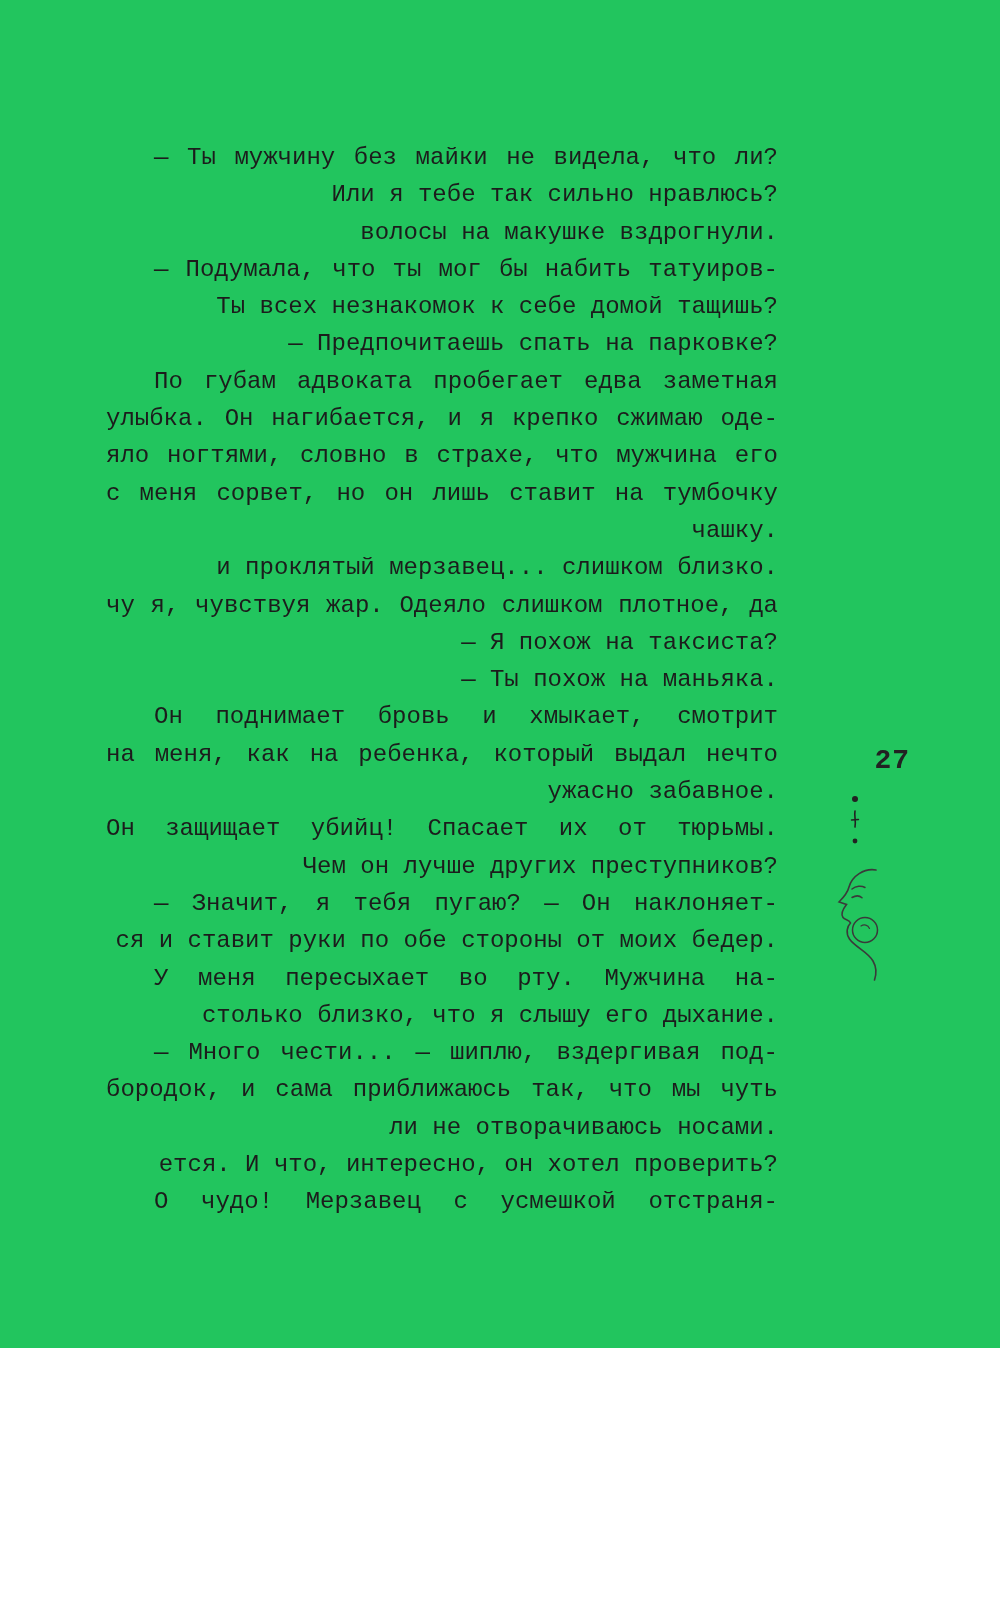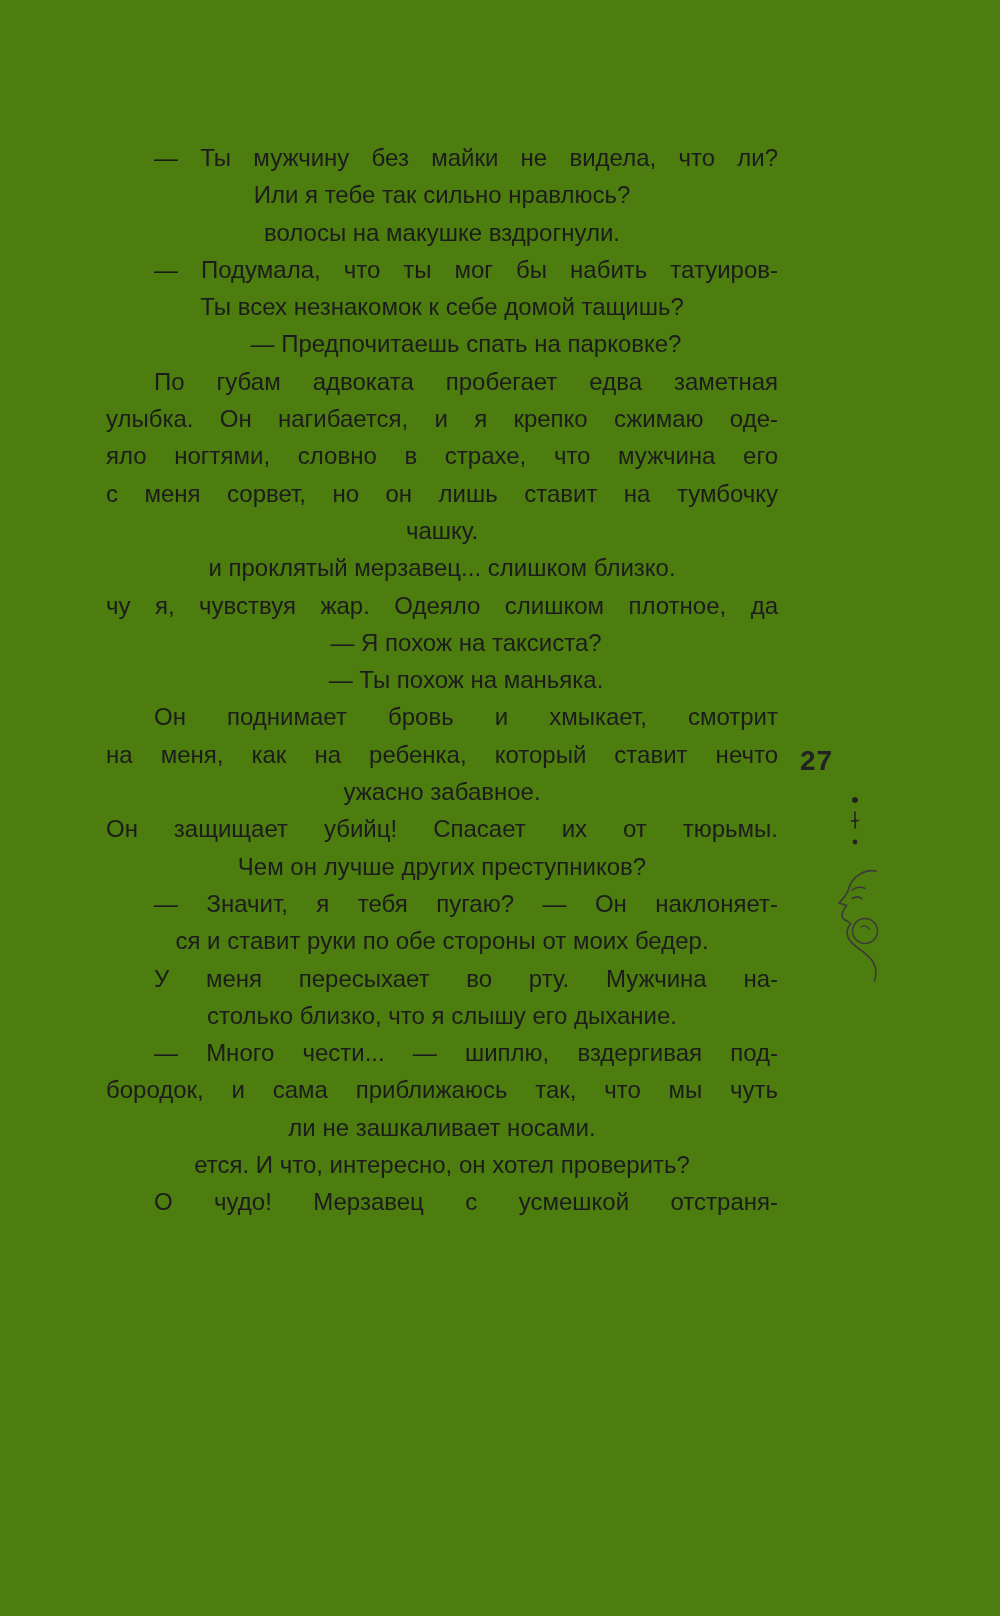--- a/index.html
+++ b/index.html
@@ -3,37 +3,37 @@
 <meta charset="utf-8">
 <style>
   html, body {
     margin: 0;
     padding: 0;
     background: #ffffff;
   }
   .page {
     position: relative;
     width: 1000px;
-    height: 1616px;
-    background: #4d7c0f;
+    height: 1348px;
+    background: #22c55e;
     overflow: hidden;
-    font-family: Liberation Sans, sans-serif;
+    font-family: Liberation Mono, monospace;
     color: #1c1c1c;
   }
   .text-block {
     position: absolute;
     left: 106px;
     top: 139px;
     width: 672px;
     font-size: 24px;
   }
   .line {
     line-height: 37.3px;
     height: 37.3px;
-    text-align: center;
+    text-align: right;
     overflow: visible;
   }
   .line.just {
     text-align: justify;
     text-align-last: justify;
     text-justify: inter-word;
   }
   .line.indent {
     text-indent: 48px;
   }
@@ -42,21 +42,21 @@
     left: 800px;
     top: 745px;
     width: 110px;
     text-align: center;
   }
   .page-number {
     font-size: 28px;
     font-weight: bold;
     color: #222222;
     width: 110px;
-    text-align: left;
+    text-align: right;
     letter-spacing: 1px;
   }
   .ornament {
     margin-top: 18px;
     width: 110px;
     display: flex;
     justify-content: center;
   }
   .face {
     margin-top: 14px;
@@ -80,31 +80,31 @@
       <div class="line indent just">По губам адвоката пробегает едва заметная</div>
       <div class="line just">улыбка. Он нагибается, и я крепко сжимаю оде-</div>
       <div class="line just">яло ногтями, словно в страхе, что мужчина его</div>
       <div class="line just">с меня сорвет, но он лишь ставит на тумбочку</div>
       <div class="line">чашку.</div>
       <div class="line">и проклятый мерзавец... слишком близко.</div>
       <div class="line just">чу я, чувствуя жар. Одеяло слишком плотное, да</div>
       <div class="line indent">— Я похож на таксиста?</div>
       <div class="line indent">— Ты похож на маньяка.</div>
       <div class="line indent just">Он поднимает бровь и хмыкает, смотрит</div>
-      <div class="line just">на меня, как на ребенка, который ставит нечто</div>
+      <div class="line just">на меня, как на ребенка, который выдал нечто</div>
       <div class="line">ужасно забавное.</div>
       <div class="line just">Он защищает убийц! Спасает их от тюрьмы.</div>
       <div class="line">Чем он лучше других преступников?</div>
       <div class="line indent just">— Значит, я тебя пугаю? — Он наклоняет-</div>
       <div class="line">ся и ставит руки по обе стороны от моих бедер.</div>
       <div class="line indent just">У меня пересыхает во рту. Мужчина на-</div>
       <div class="line">столько близко, что я слышу его дыхание.</div>
       <div class="line indent just">— Много чести... — шиплю, вздергивая под-</div>
       <div class="line just">бородок, и сама приближаюсь так, что мы чуть</div>
-      <div class="line">ли не зашкаливает носами.</div>
+      <div class="line">ли не отворачиваюсь носами.</div>
       <div class="line">ется. И что, интересно, он хотел проверить?</div>
       <div class="line indent just">О чудо! Мерзавец с усмешкой отстраня-</div>
     </div>
 
   <div class="margin-right">
     <div class="page-number">27</div>
 
     <div class="ornament">
       <svg width="14" height="56" viewBox="0 0 14 56" aria-hidden="true">
         <circle cx="7" cy="5" r="3" fill="#222"></circle>

